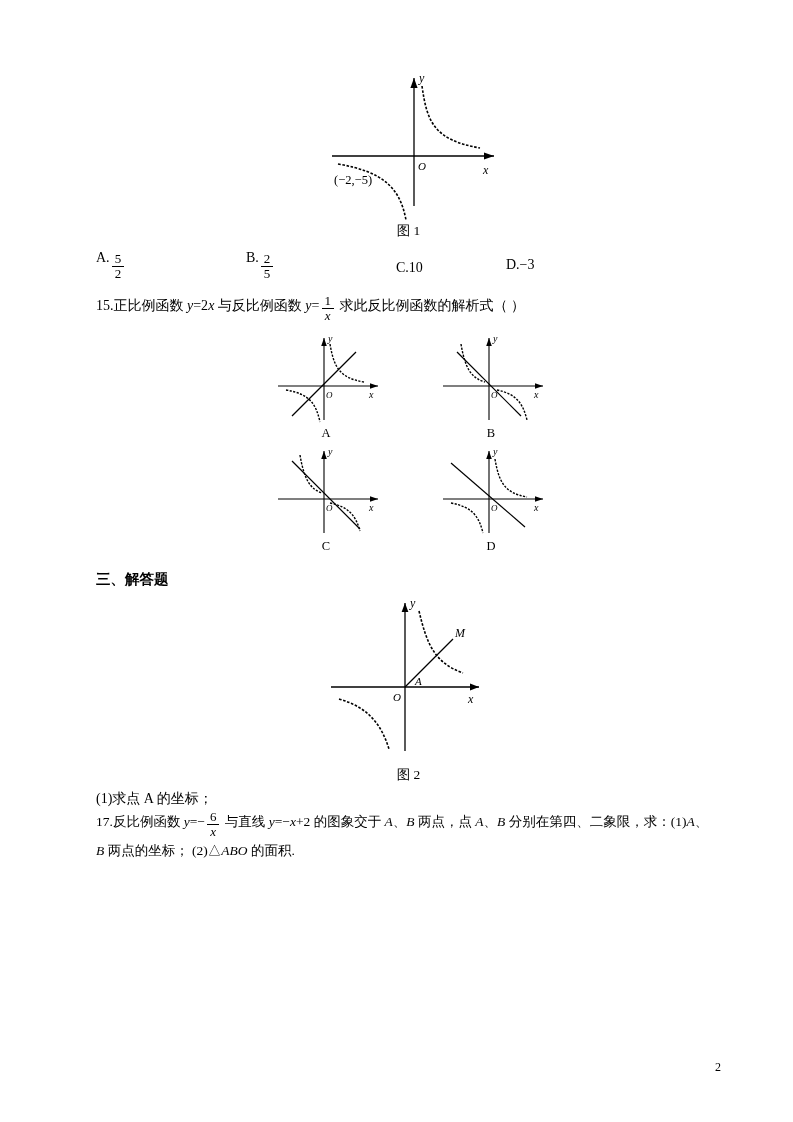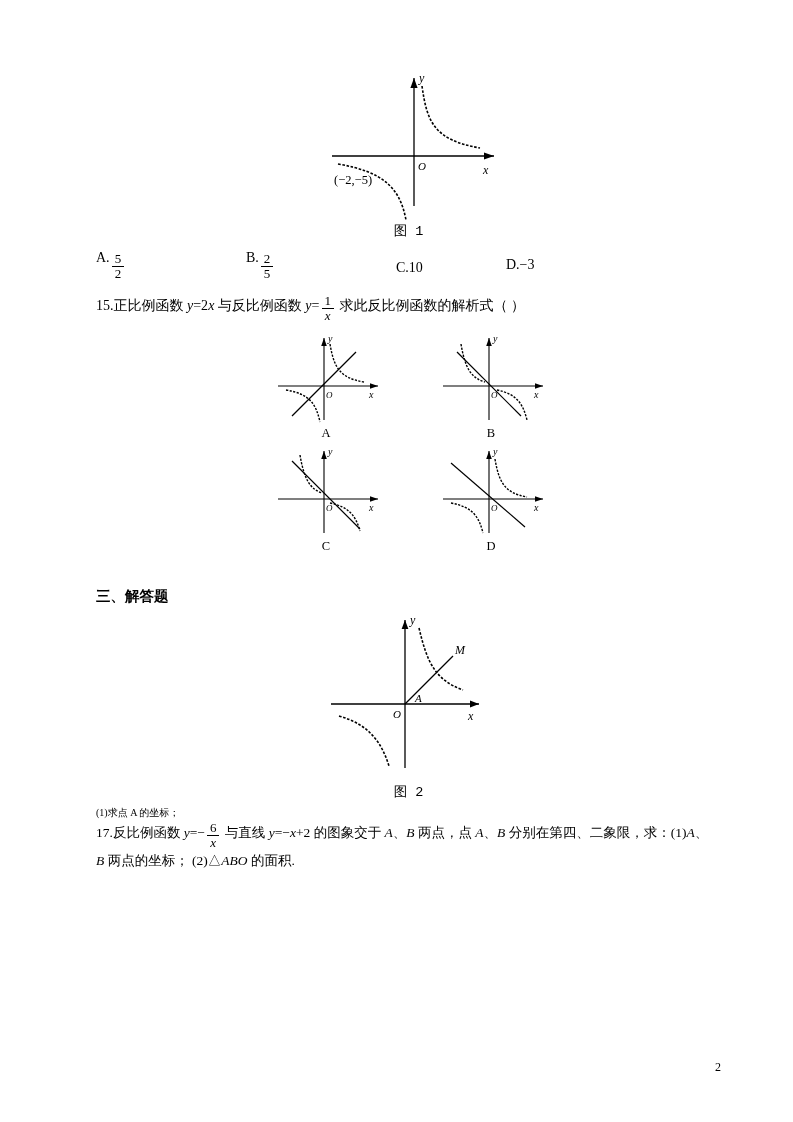--- a/index.html
+++ b/index.html
@@ -27,21 +27,21 @@
     top: 60px;
     width: 625px;
   }
   .fig-block {
     text-align: center;
     margin: 0;
   }
   .fig-caption {
     text-align: center;
     font-size: 13.5px;
-    font-family: Liberation Mono, monospace;
+    font-family: Liberation Serif, serif;
     margin-top: 2px;
   }
   .choices-row {
     display: flex;
     align-items: center;
     font-size: 14px;
     margin-top: 10px;
   }
   .choices-row .choice {
     display: flex;
@@ -66,36 +66,36 @@
   .frac .den { padding: 0 3px; border-top: 1px solid #000; }
   .qline {
     font-size: 14px;
     line-height: 1.9;
     margin-top: 14px;
   }
   .ital { font-style: italic; font-family: "Liberation Serif", serif; }
   .secthead {
     font-size: 14.5px;
     font-weight: bold;
-    margin-top: 33px;
+    margin-top: 16px;
   }
   .grid-options {
     display: grid;
     grid-template-columns: 1fr 1fr;
     width: 330px;
     margin: 6px auto 0 auto;
     justify-items: center;
   }
   .opt-cell { text-align: center; }
   .opt-label {
     font-size: 12.5px;
     margin-top: -2px;
   }
   .subitems {
-    font-size: 10px;
+    font-size: 14px;
     line-height: 1.55;
     margin-top: 4px;
   }
   .blk-17 {
     font-size: 13.5px;
     line-height: 1.9;
   }
   .pagenum {
     position: absolute;
     right: 72px;

